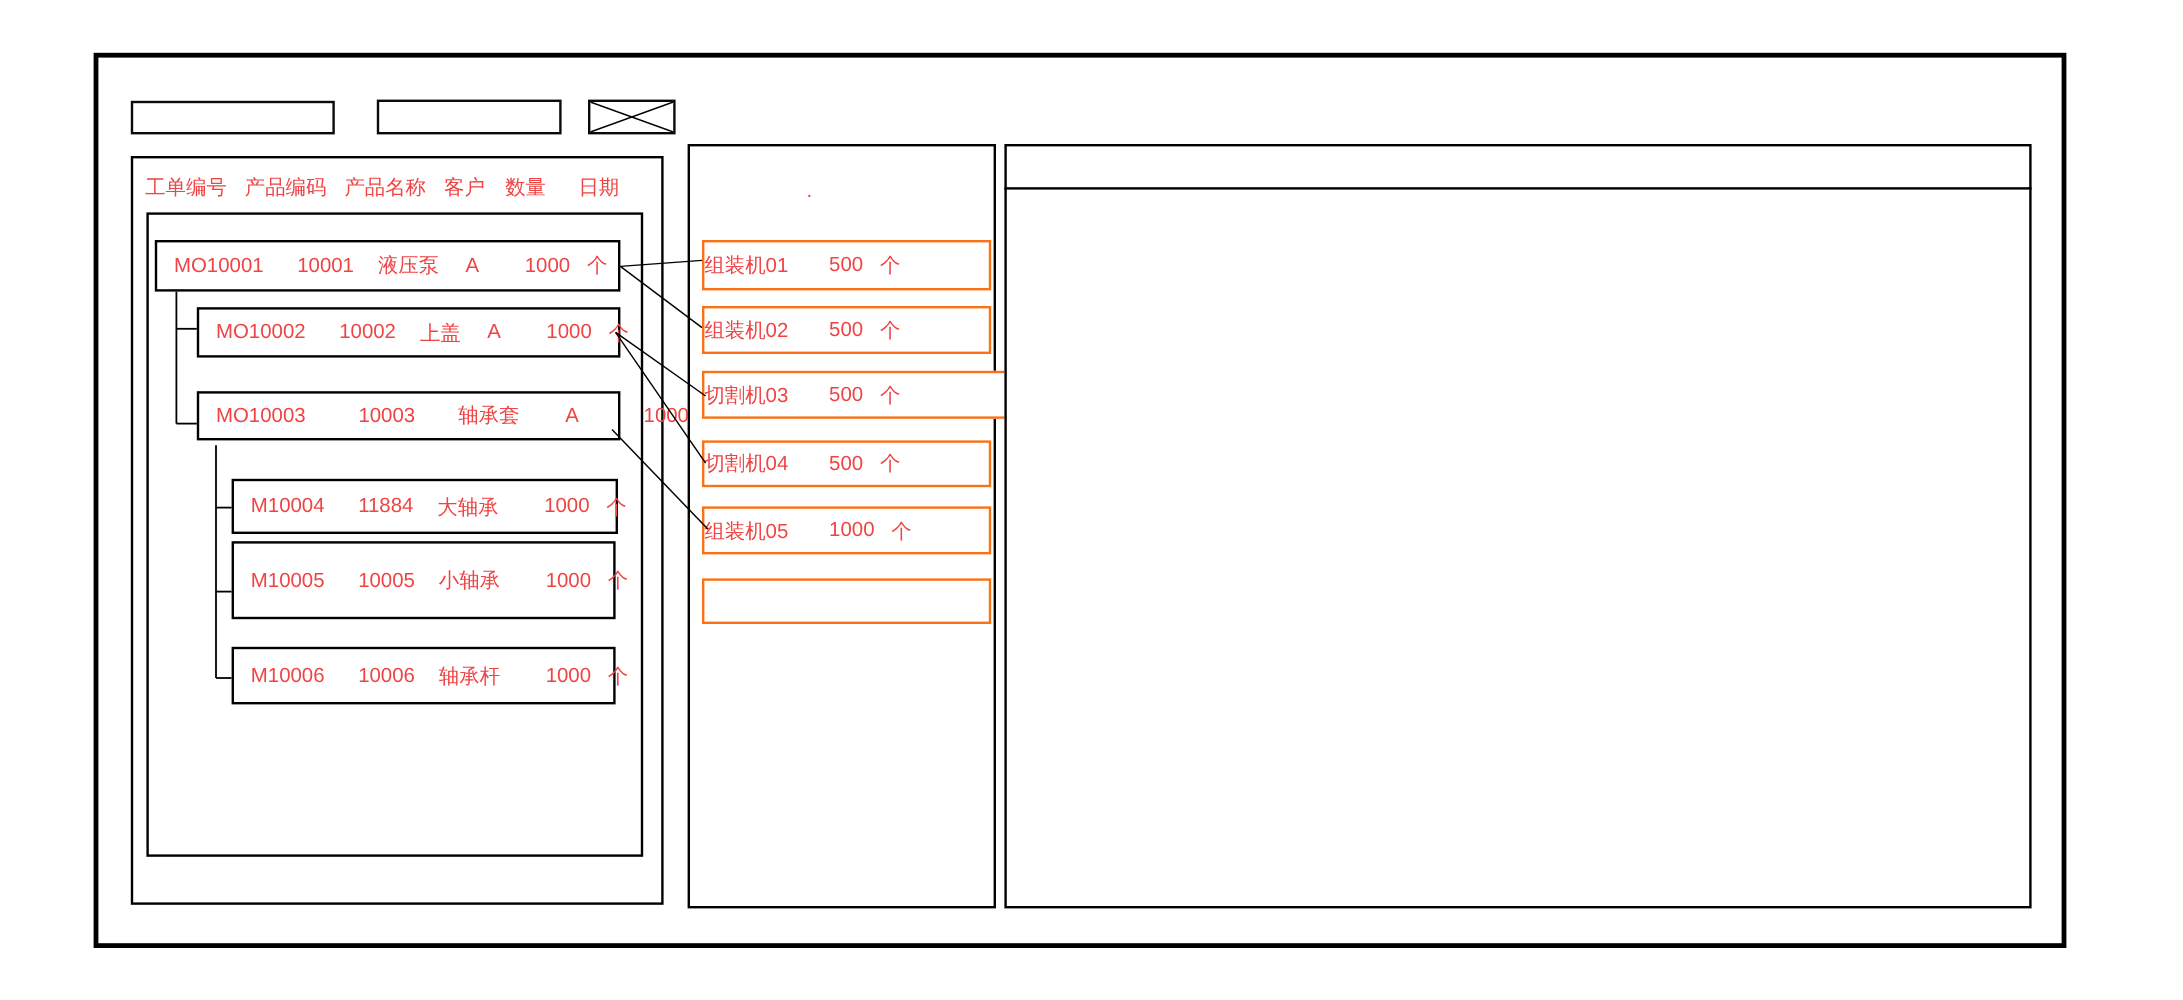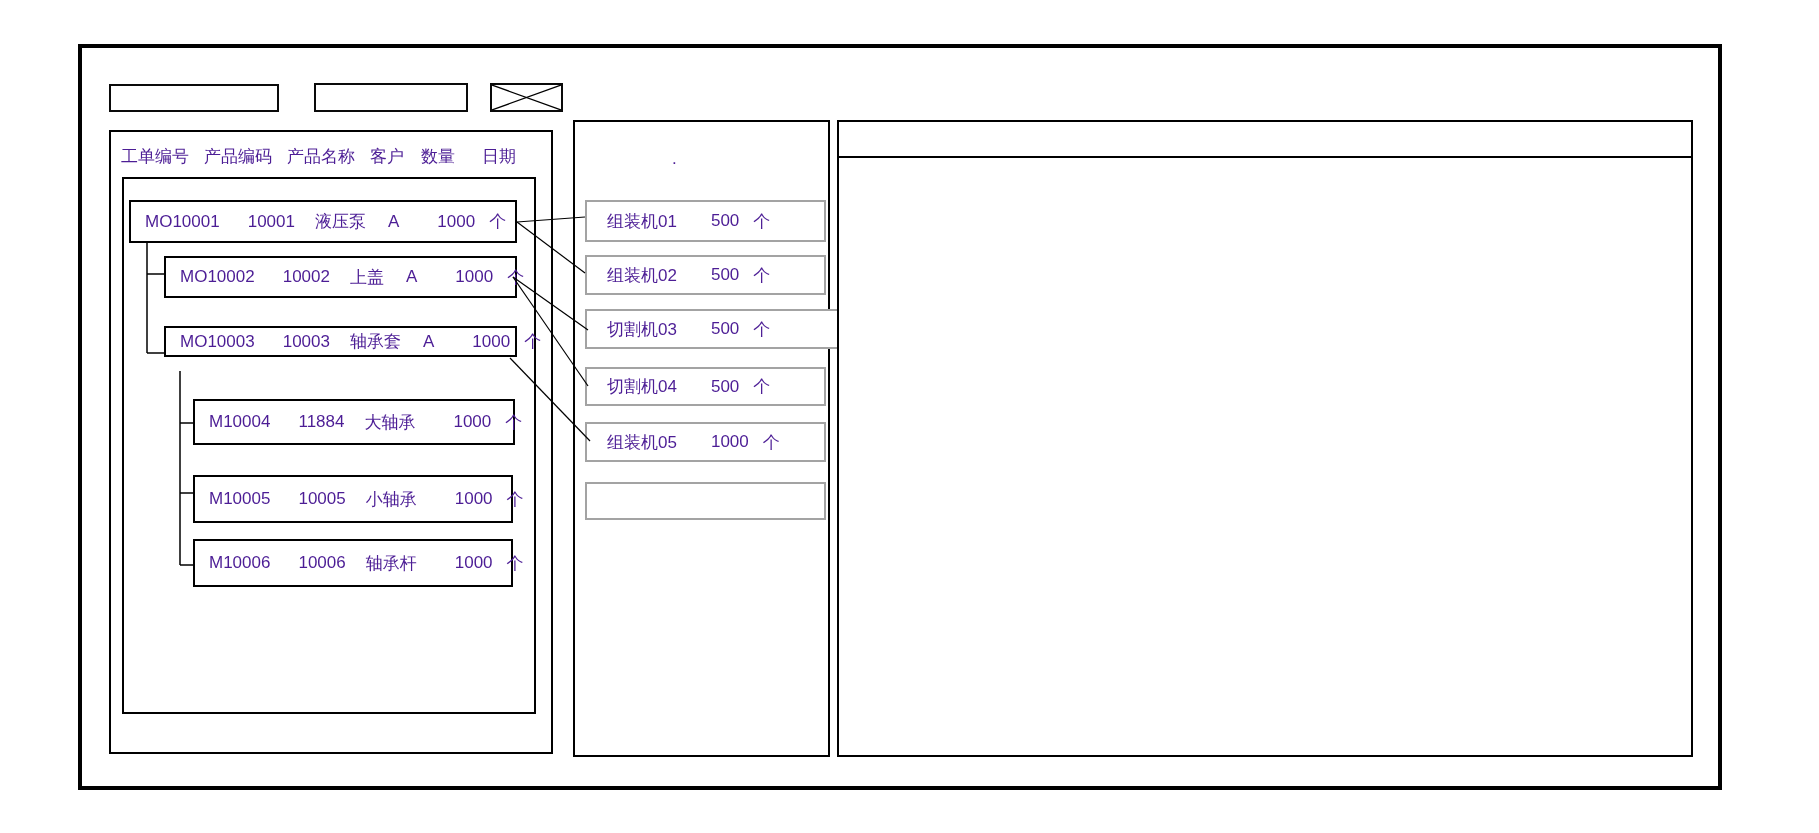--- a/index.html
+++ b/index.html
@@ -2,21 +2,21 @@
 <html><head>
 <meta charset="utf-8">
 <style>
   html, body { margin: 0; padding: 0; background: #fff; }
   .canvas {
     position: relative;
     width: 1819px;
     height: 833px;
     background: #fff;
     font-family: "Liberation Sans", "DejaVu Sans", sans-serif;
-    color: #4c1d95;
+    color: #ef4444;
     overflow: hidden;
   }
   .frame { position: absolute; box-sizing: border-box; border: 2px solid #000; background: #fff; }
   .outer-frame { left: 78px; top: 44px; width: 1644px; height: 746px; border-width: 4px; }
 
   
   .tb-field { position: absolute; box-sizing: border-box; border: 2px solid #0a0a0a; background: #fff; }
   .tb1 { left: 109px; top: 84px; width: 170px; height: 28px; }
   .tb2 { left: 314px; top: 83px; width: 154px; height: 29px; }
   .xbox { left: 490px; top: 83px; width: 73px; height: 29px; padding: 0; }
@@ -33,30 +33,30 @@
   .col-headers { position: absolute; left: 121px; top: 145px; font-size: 17px; white-space: nowrap; }
   .col-headers span { display: inline-block; }
   .ch2 { margin-left: 15px; } .ch3 { margin-left: 15px; } .ch4 { margin-left: 15px; }
   .ch5 { margin-left: 17px; } .ch6 { margin-left: 27px; }
 
   
   .ob { position: absolute; box-sizing: border-box; border: 2px solid #000; background: #fff;
         display: flex; align-items: center; font-size: 17px; white-space: nowrap; padding-left: 14px; }
   .ob1 { left: 129px; top: 200px; width: 388px; height: 43px; }
   .ob2 { left: 164px; top: 256px; width: 353px; height: 42px; }
-  .ob3 { left: 164px; top: 326px; width: 353px; height: 31px; }
+  .ob3 { left: 164px; top: 326px; width: 353px; height: 41px; gap: 16px; }
   .ob4 { left: 193px; top: 399px; width: 322px; height: 46px; }
-  .ob5 { left: 193px; top: 475px; width: 320px; height: 48px; }
+  .ob5 { left: 193px; top: 451px; width: 320px; height: 65px; }
   .ob6 { left: 193px; top: 539px; width: 320px; height: 48px; }
   .f-code { margin-left: 28px; } .f-name { margin-left: 20px; }
   .f-cust { margin-left: 22px; } .f-qty { margin-left: 38px; } .f-unit { margin-left: 14px; }
 
   
-  .mb { position: absolute; box-sizing: border-box; border: 2px solid #a3a3a3; background: #fff;
-        display: flex; align-items: center; font-size: 17px; white-space: nowrap; padding-left: 20px; }
+  .mb { position: absolute; box-sizing: border-box; border: 2px solid #f97316; background: #fff;
+        display: flex; align-items: center; font-size: 17px; white-space: nowrap; padding-left: 0; }
   .mb1 { left: 585px; top: 200px; width: 241px; height: 42px; }
   .mb2 { left: 585px; top: 255px; width: 241px; height: 40px; }
   .mb3 { left: 585px; top: 309px; width: 260px; height: 40px; }
   .mb4 { left: 585px; top: 367px; width: 241px; height: 39px; }
   .mb5 { left: 585px; top: 422px; width: 241px; height: 40px; }
   .mb6 { left: 585px; top: 482px; width: 241px; height: 38px; }
   .m-qty { margin-left: 34px; } .m-unit { margin-left: 14px; }
 
   .stray-dot { position: absolute; left: 672px; top: 150px; font-size: 17px; line-height: 17px; }
 

